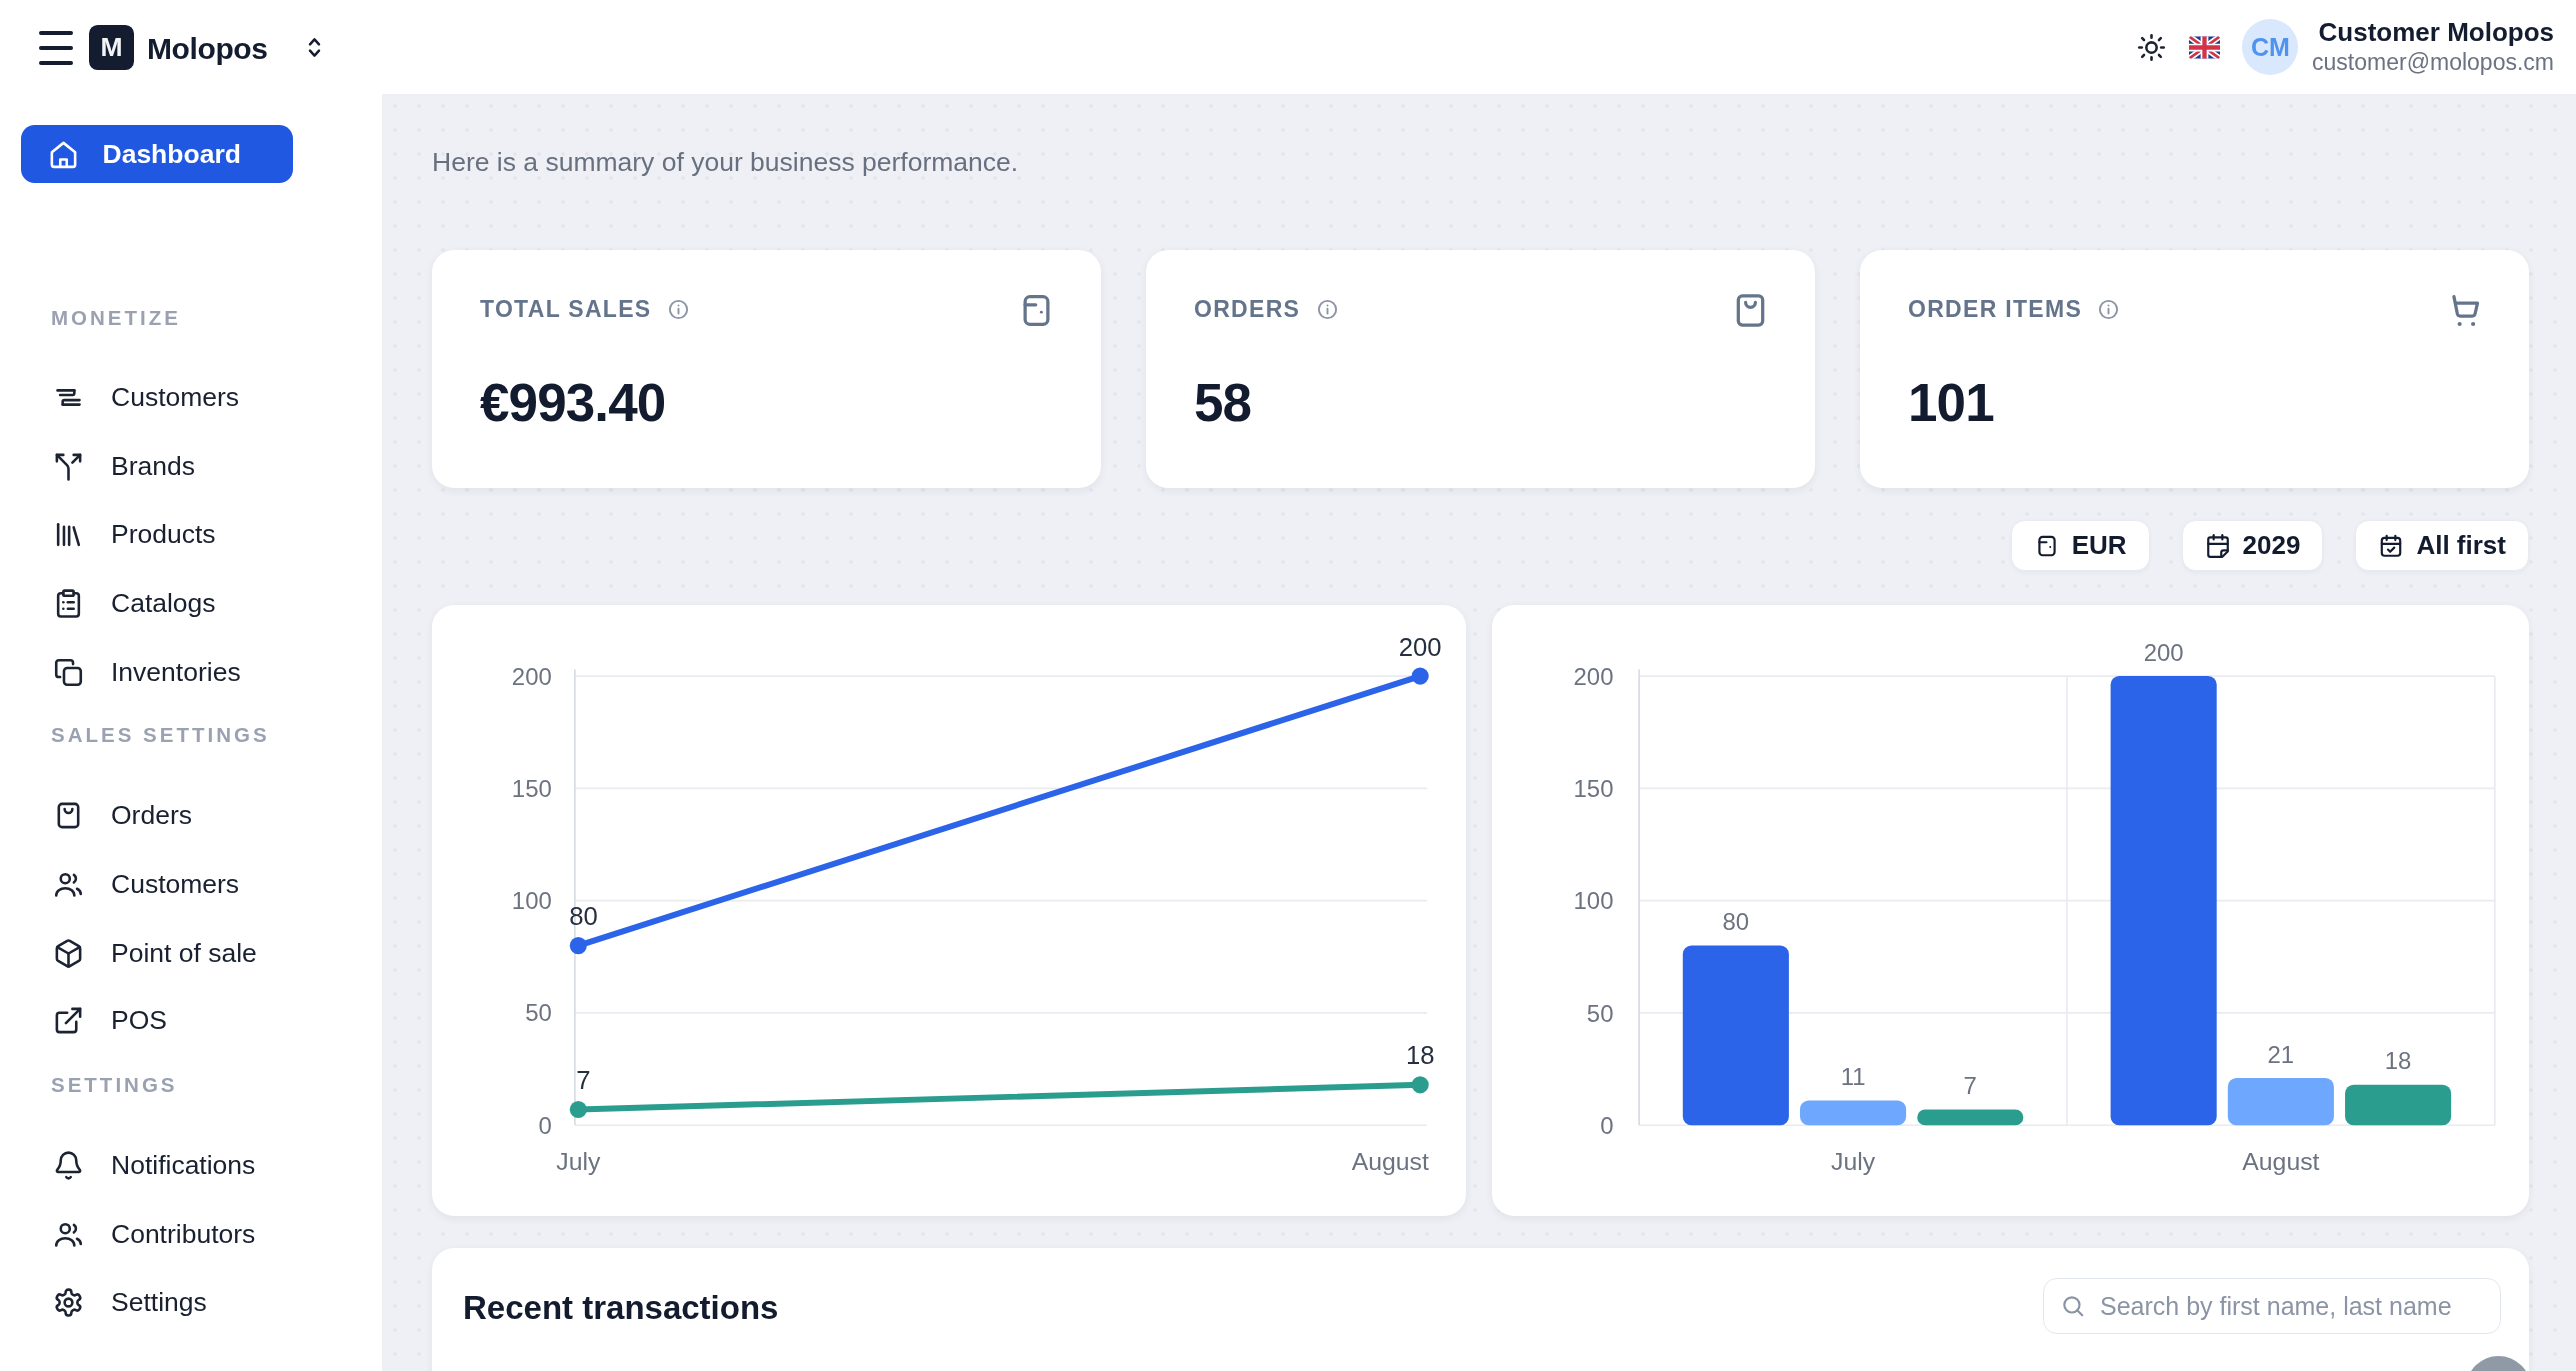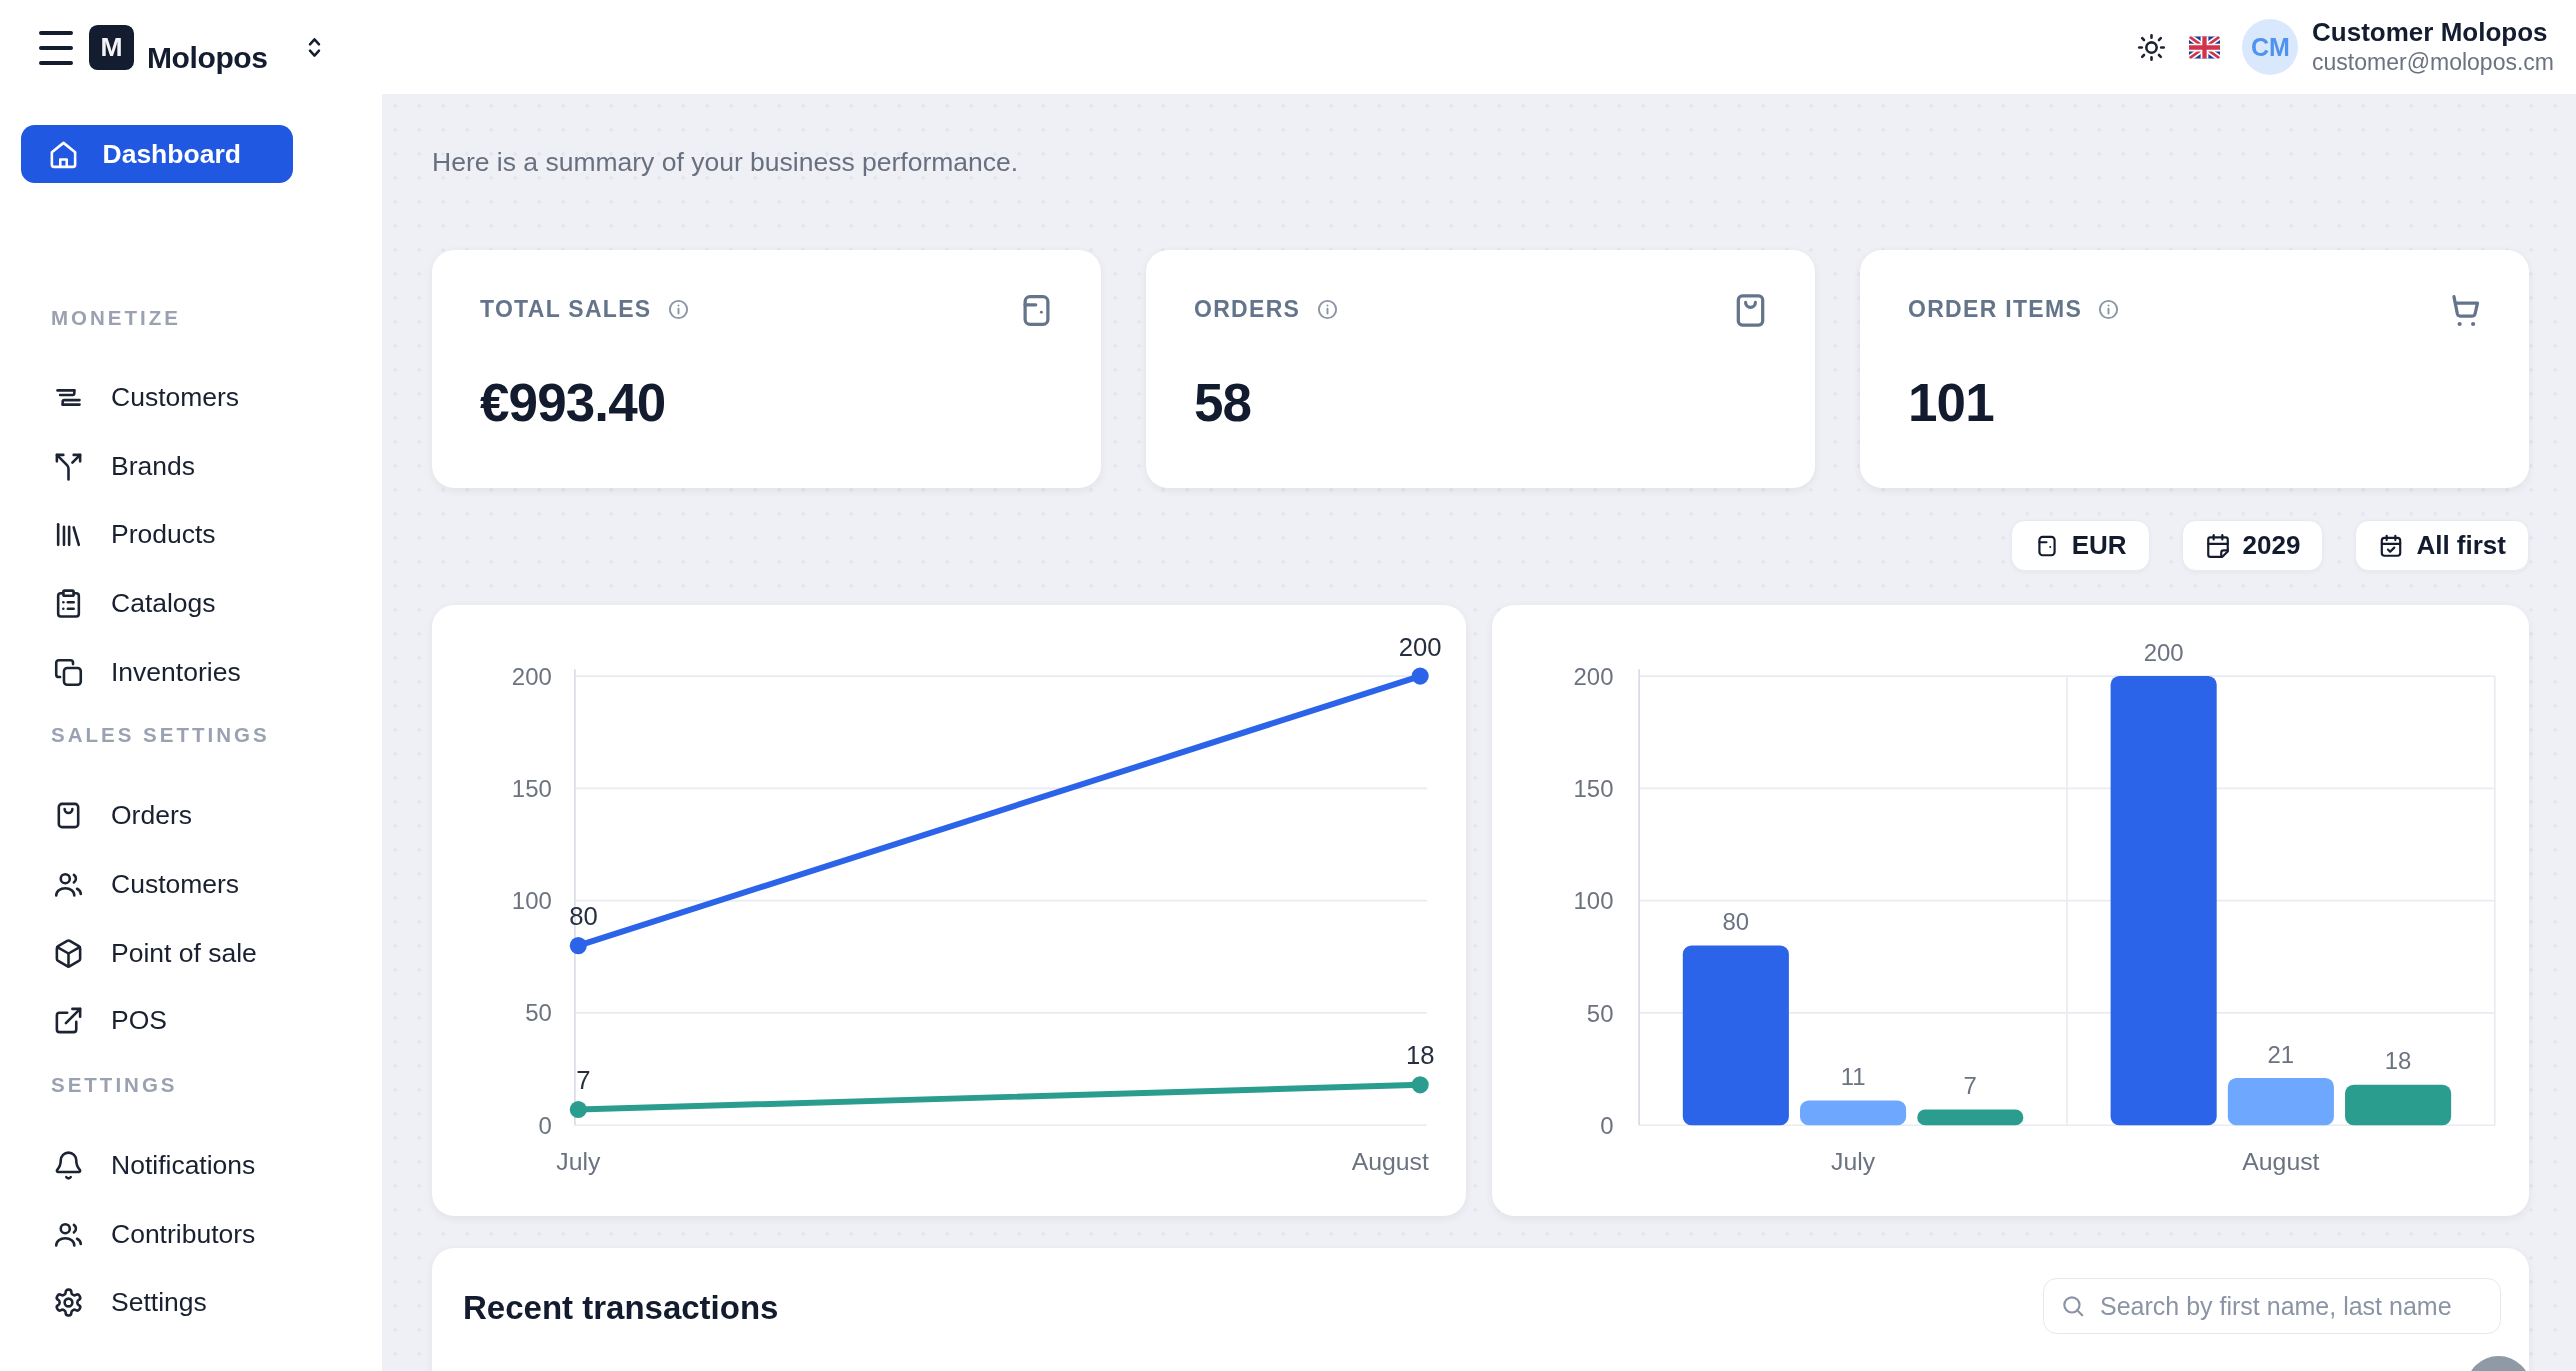--- a/index.html
+++ b/index.html
@@ -5,26 +5,26 @@
   * { margin:0; padding:0; box-sizing:border-box; }
   html,body { width:2576px; height:1371px; }
   body { font-family:"Liberation Sans", sans-serif; color:#141c30; }
   .app { position:relative; width:2576px; height:1371px; overflow:hidden; background:#eef0f5; }
 
   
   .topbar { position:absolute; left:0; top:0; width:2576px; height:94px; background:#ffffff; z-index:5; }
   .menu-btn { position:absolute; left:39px; top:31px; width:38px; height:34px; display:flex; flex-direction:column; justify-content:space-between; background:none; border:none; cursor:pointer; }
   .menu-btn span { display:block; width:34px; height:4.3px; border-radius:2.6px; background:#141c30; }
   .logo-box { position:absolute; left:89px; top:25px; width:45px; height:45px; border-radius:8.6px; background:#141c30; color:#f3f4f6; display:flex; align-items:center; justify-content:center; font-size:26.5px; font-weight:bold; }
-  .brand-name { position:absolute; left:147px; top:32px; font-size:30px; font-weight:bold; letter-spacing:-0.4px; color:#141c30;margin-top:9px; }
+  .brand-name { position:absolute; left:147px; top:32px; font-size:30px; font-weight:bold; letter-spacing:-0.4px; color:#141c30; }
   .brand-chevrons { position:absolute; left:301px; top:34px; width:27px; height:27px; color:#141c30; cursor:pointer; }
   .top-right { position:absolute; right:22px; top:0; height:94px; display:flex; align-items:center; gap:22px; }
   .sun-btn { width:31px; height:31px; color:#1c2433; background:none; border:none; cursor:pointer; }
   .flag-btn { width:31px; height:23px; border:none; background:none; cursor:pointer; }
-  .user-chip { display:flex; align-items:center; gap:13.7px; cursor:pointer; }
+  .user-chip { display:flex; align-items:center; gap:13.7px; cursor:pointer;text-align:right; }
   .avatar { width:56px; height:56px; border-radius:50%; background:#d9e8fc; color:#4f93f1; display:flex; align-items:center; justify-content:center; font-size:25px; font-weight:bold; }
   .user-name { font-size:26px; font-weight:bold; color:#141c30; line-height:1.2; }
   .user-email { font-size:23px; color:#6b7280; line-height:1.25; }
 
   
   .sidebar { position:absolute; left:0; top:94px; width:383px; height:1277px; background:#ffffff; border-right:0.9px solid #eef0f4; z-index:4; }
   .dash-btn { position:absolute; left:20.5px; top:31px; width:272px; height:58px; border:none; border-radius:13.7px; background:#2158e2; color:#ffffff; display:flex; align-items:center; gap:24px; padding-left:27px; font-size:26.5px; font-weight:bold; cursor:pointer; font-family:Liberation Sans, sans-serif; }
   .dash-btn .ic { width:31px; height:31px; }
   .side-label { position:absolute; left:51px; font-size:20.5px; font-weight:bold; letter-spacing:3px; color:#9aa2b1; }
   .side-item { position:absolute; left:0; width:383px; height:51px; display:flex; align-items:center; gap:27px; padding-left:53px; cursor:pointer; background:none; border:none; font-family:inherit; }

